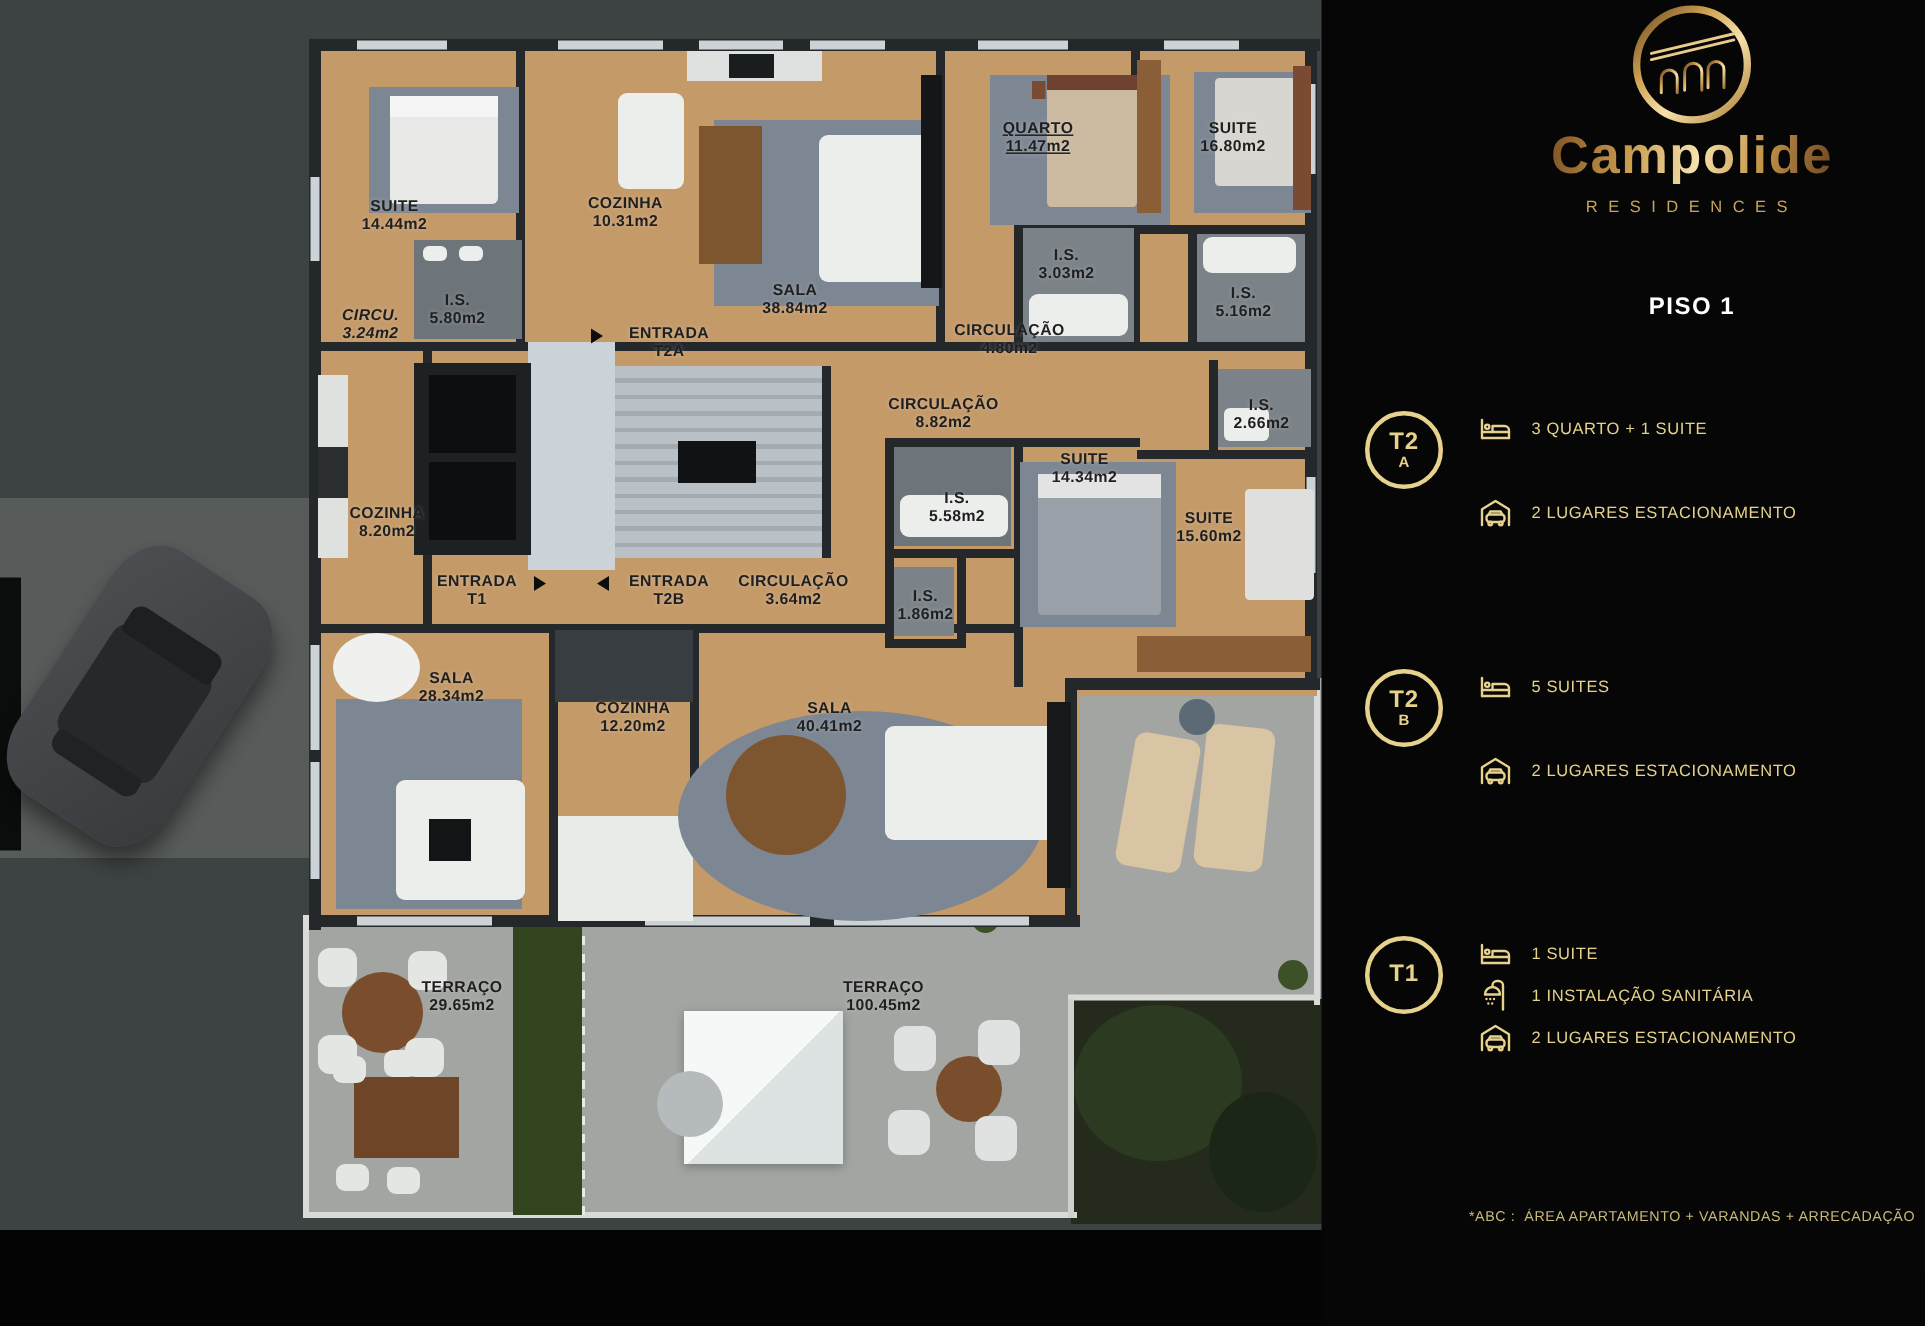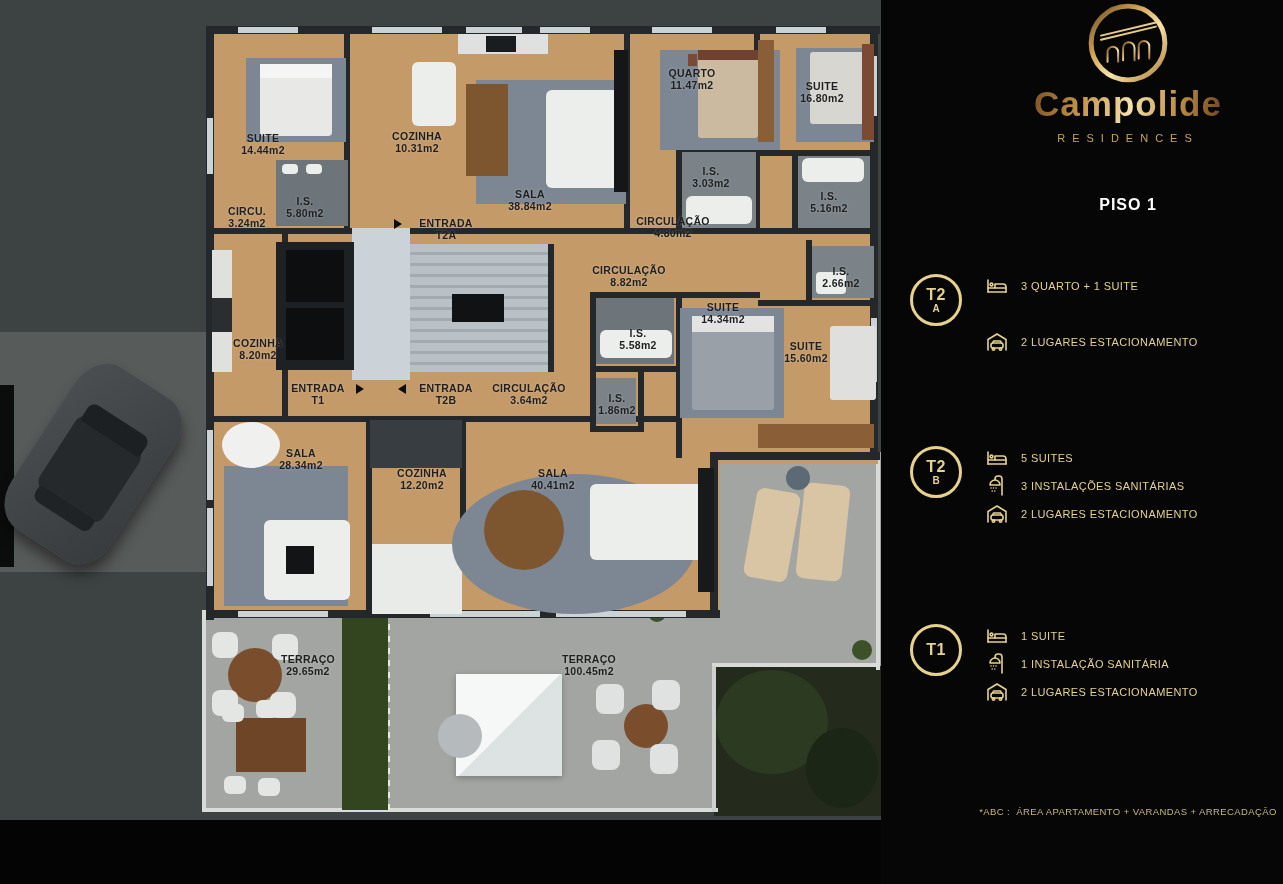--- a/index.html
+++ b/index.html
@@ -200,29 +200,29 @@
         <div>14.44m2</div>
       </div>
       <div class="room-label" style="left: 417px; top: 142px; color: rgb(31, 31, 31);">
         <div>COZINHA</div>
         <div>10.31m2</div>
       </div>
       <div class="room-label" style="left: 530px; top: 200px; color: rgb(31, 31, 31);">
         <div>SALA</div>
         <div>38.84m2</div>
       </div>
-      <div class="room-label" style="left: 692px; top: 79px; color: rgb(31, 31, 31);">
+      <div class="room-label" style="left: 692px; top: 92px; color: rgb(31, 31, 31); text-decoration: underline;">
         <div>QUARTO</div>
         <div>11.47m2</div>
       </div>
       <div class="room-label" style="left: 822px; top: 92px; color: rgb(31, 31, 31);">
         <div>SUITE</div>
         <div>16.80m2</div>
       </div>
-      <div class="room-label" style="left: 247px; top: 217px; color: rgb(31, 31, 31);">
+      <div class="room-label" style="left: 247px; top: 217px; color: rgb(31, 31, 31); font-style: italic;">
         <div>CIRCU.</div>
         <div>3.24m2</div>
       </div>
       <div class="room-label" style="left: 305px; top: 207px; color: rgb(31, 31, 31);">
         <div>I.S.</div>
         <div>5.80m2</div>
       </div>
       <div class="room-label" style="left: 446px; top: 229px; color: rgb(31, 31, 31);">
         <div>ENTRADA</div>
         <div>T2A</div>
@@ -368,30 +368,20 @@
               <svg viewBox="0 0 24 24" fill="none" stroke="#e6d28c" stroke-width="1.6" stroke-linecap="round" stroke-linejoin="round">
                 <path d="M3 6v12"></path>
                 <path d="M3 14h18"></path>
                 <path d="M21 18v-5a3 3 0 0 0-3-3h-8v4"></path>
                 <circle cx="6.5" cy="10.5" r="1.4"></circle>
                 <path d="M3 18h18"></path>
               </svg>
             </span>
             <span class="spec-text">5 SUITES</span>
           </div>
-          <div class="spec-row" style="top: 56px;">
-            <span class="spec-icon">
-              <svg viewBox="0 0 24 24" fill="none" stroke="#e6d28c" stroke-width="1.6" stroke-linecap="round" stroke-linejoin="round">
-                <path d="M5 11a5 5 0 0 1 10 0z"></path>
-                <path d="M10 6V5a3 3 0 0 1 3-3h1a3 3 0 0 1 3 3v16"></path>
-                <path d="M6 14v.01M8.5 14v.01M11 14v.01M7.2 17v.01M9.8 17v.01"></path>
-              </svg>
-            </span>
-            <span class="spec-text">3 INSTALAÇÕES SANITÁRIAS</span>
-          </div>
           <div class="spec-row" style="top: 84px;">
             <span class="spec-icon">
               <svg viewBox="0 0 24 24" fill="none" stroke="#e6d28c" stroke-width="1.6" stroke-linecap="round" stroke-linejoin="round">
                 <path d="M3 20V9.5L12 4l9 5.5V20"></path>
                 <rect x="6" y="13" width="12" height="5" rx="2"></rect>
                 <path d="M7.5 13l1-2h7l1 2"></path>
                 <circle cx="8.5" cy="19" r="1.2"></circle>
                 <circle cx="15.5" cy="19" r="1.2"></circle>
               </svg>
             </span>

